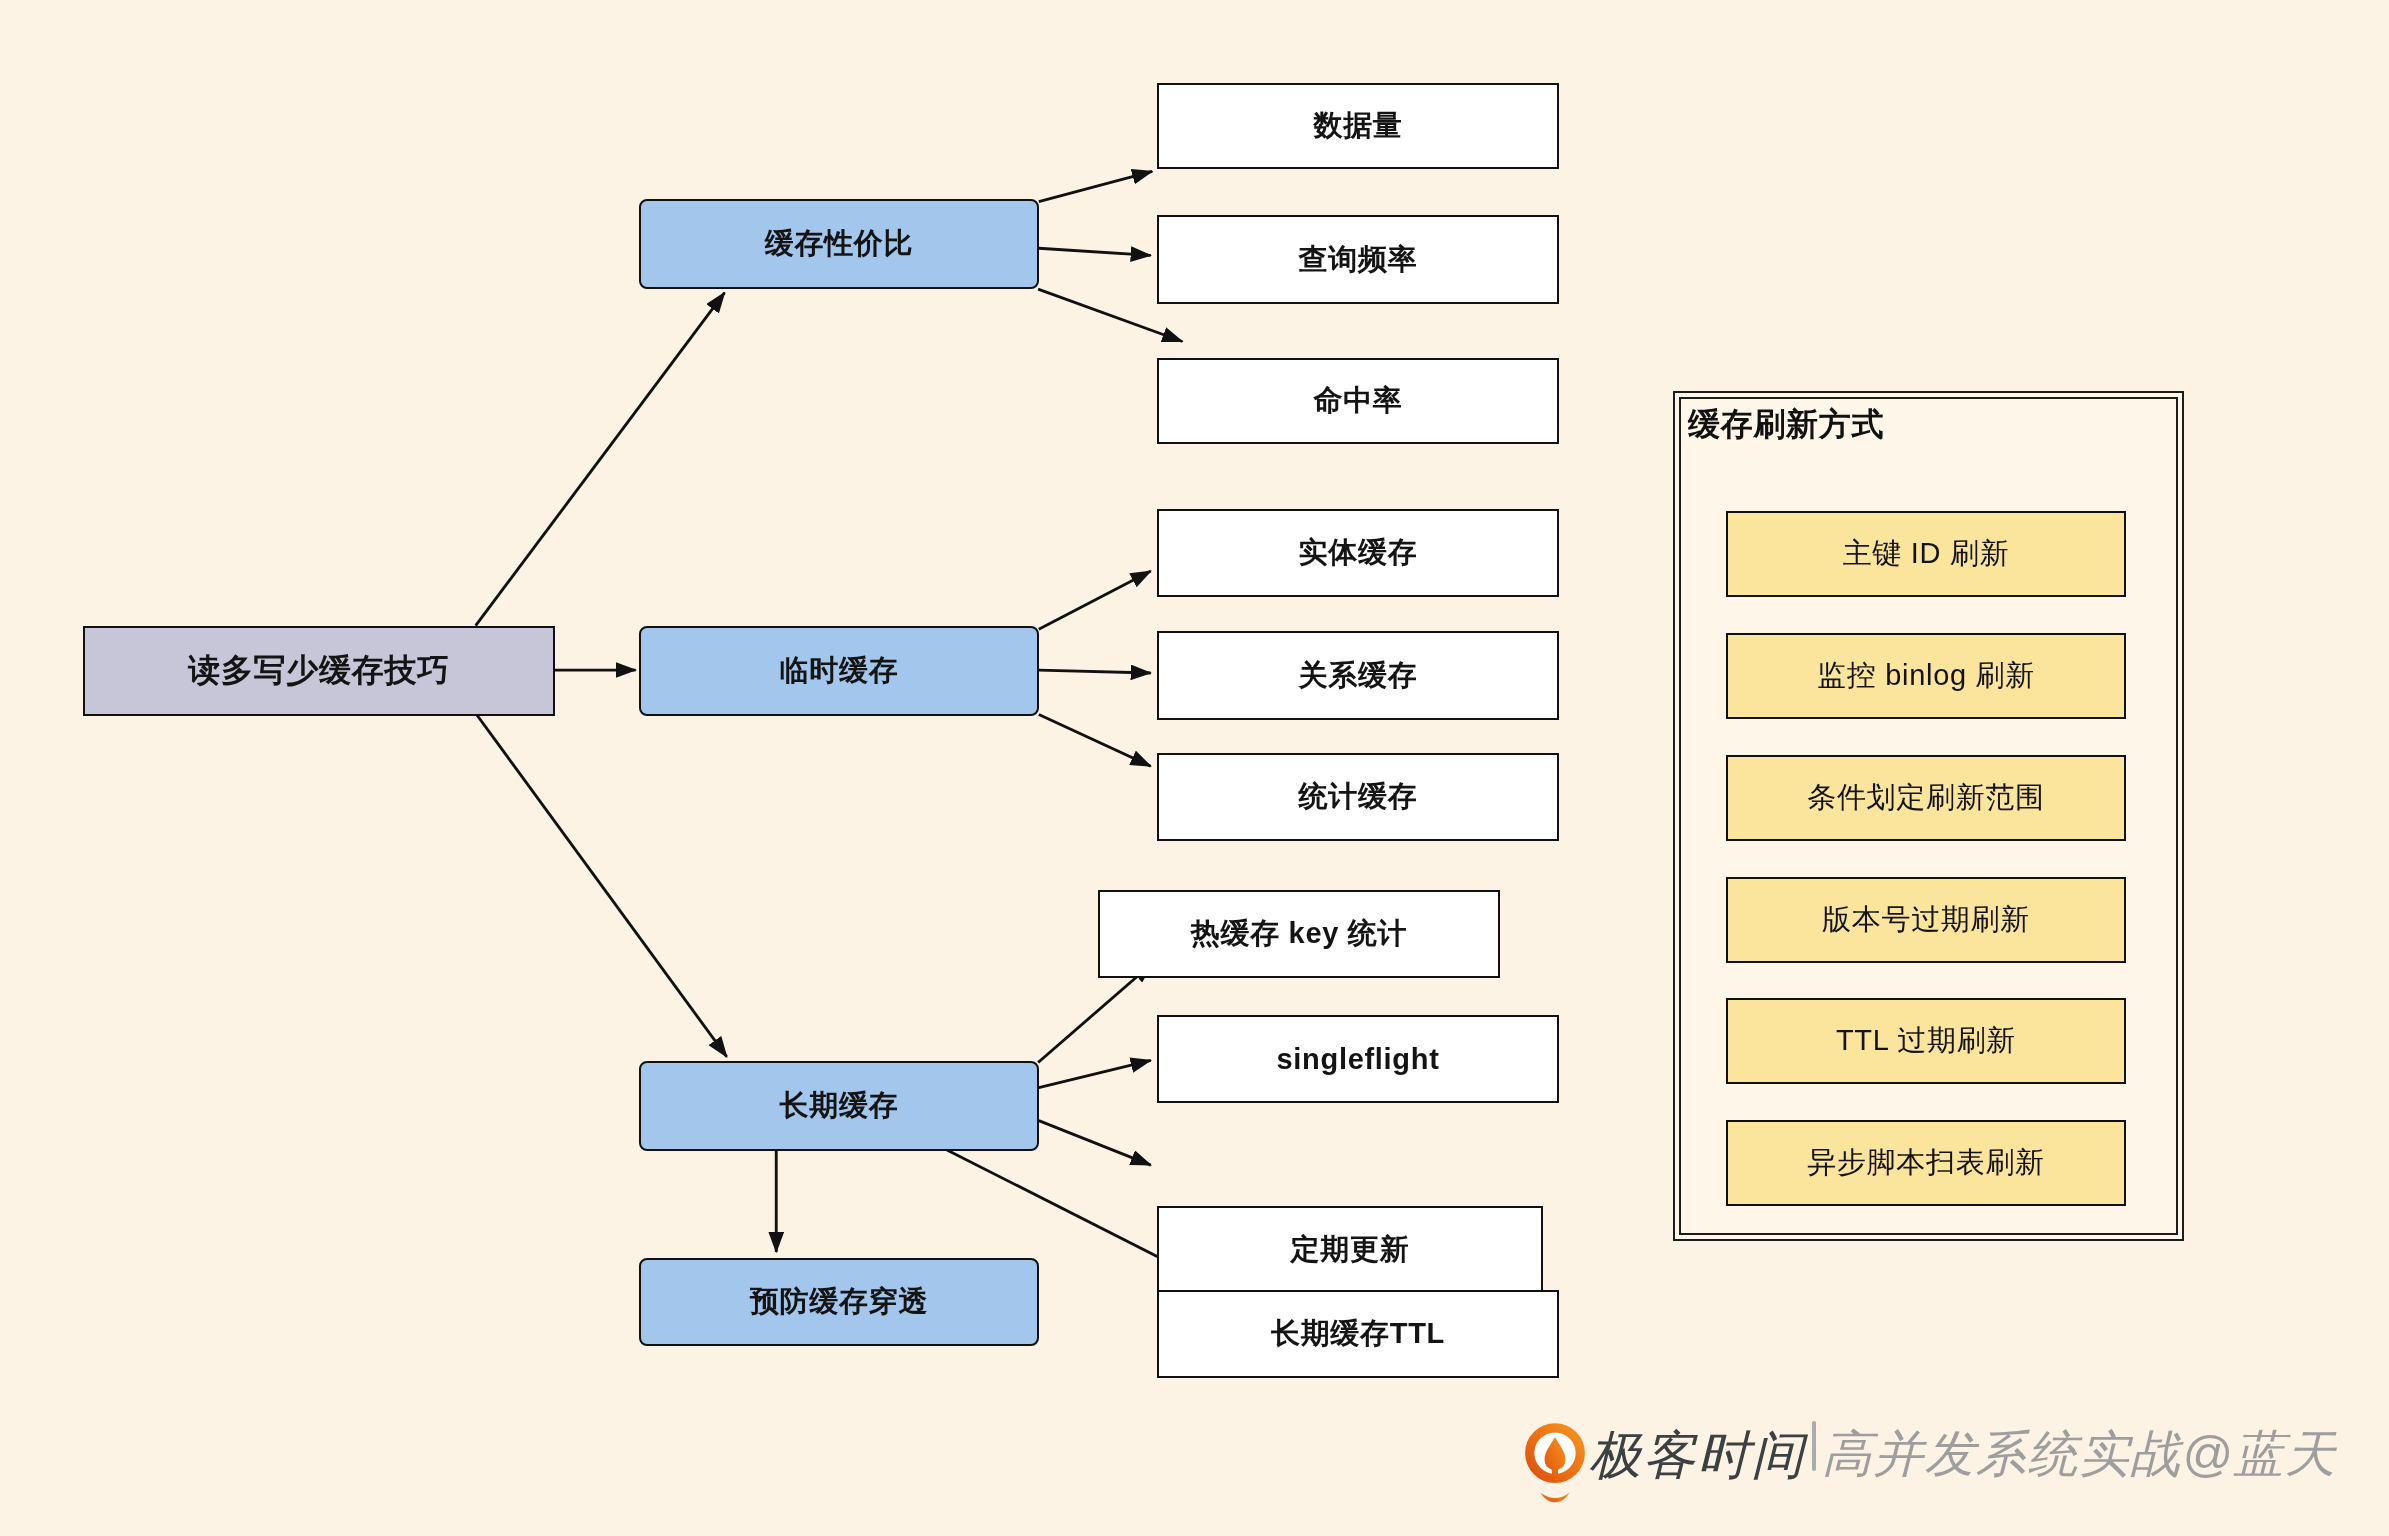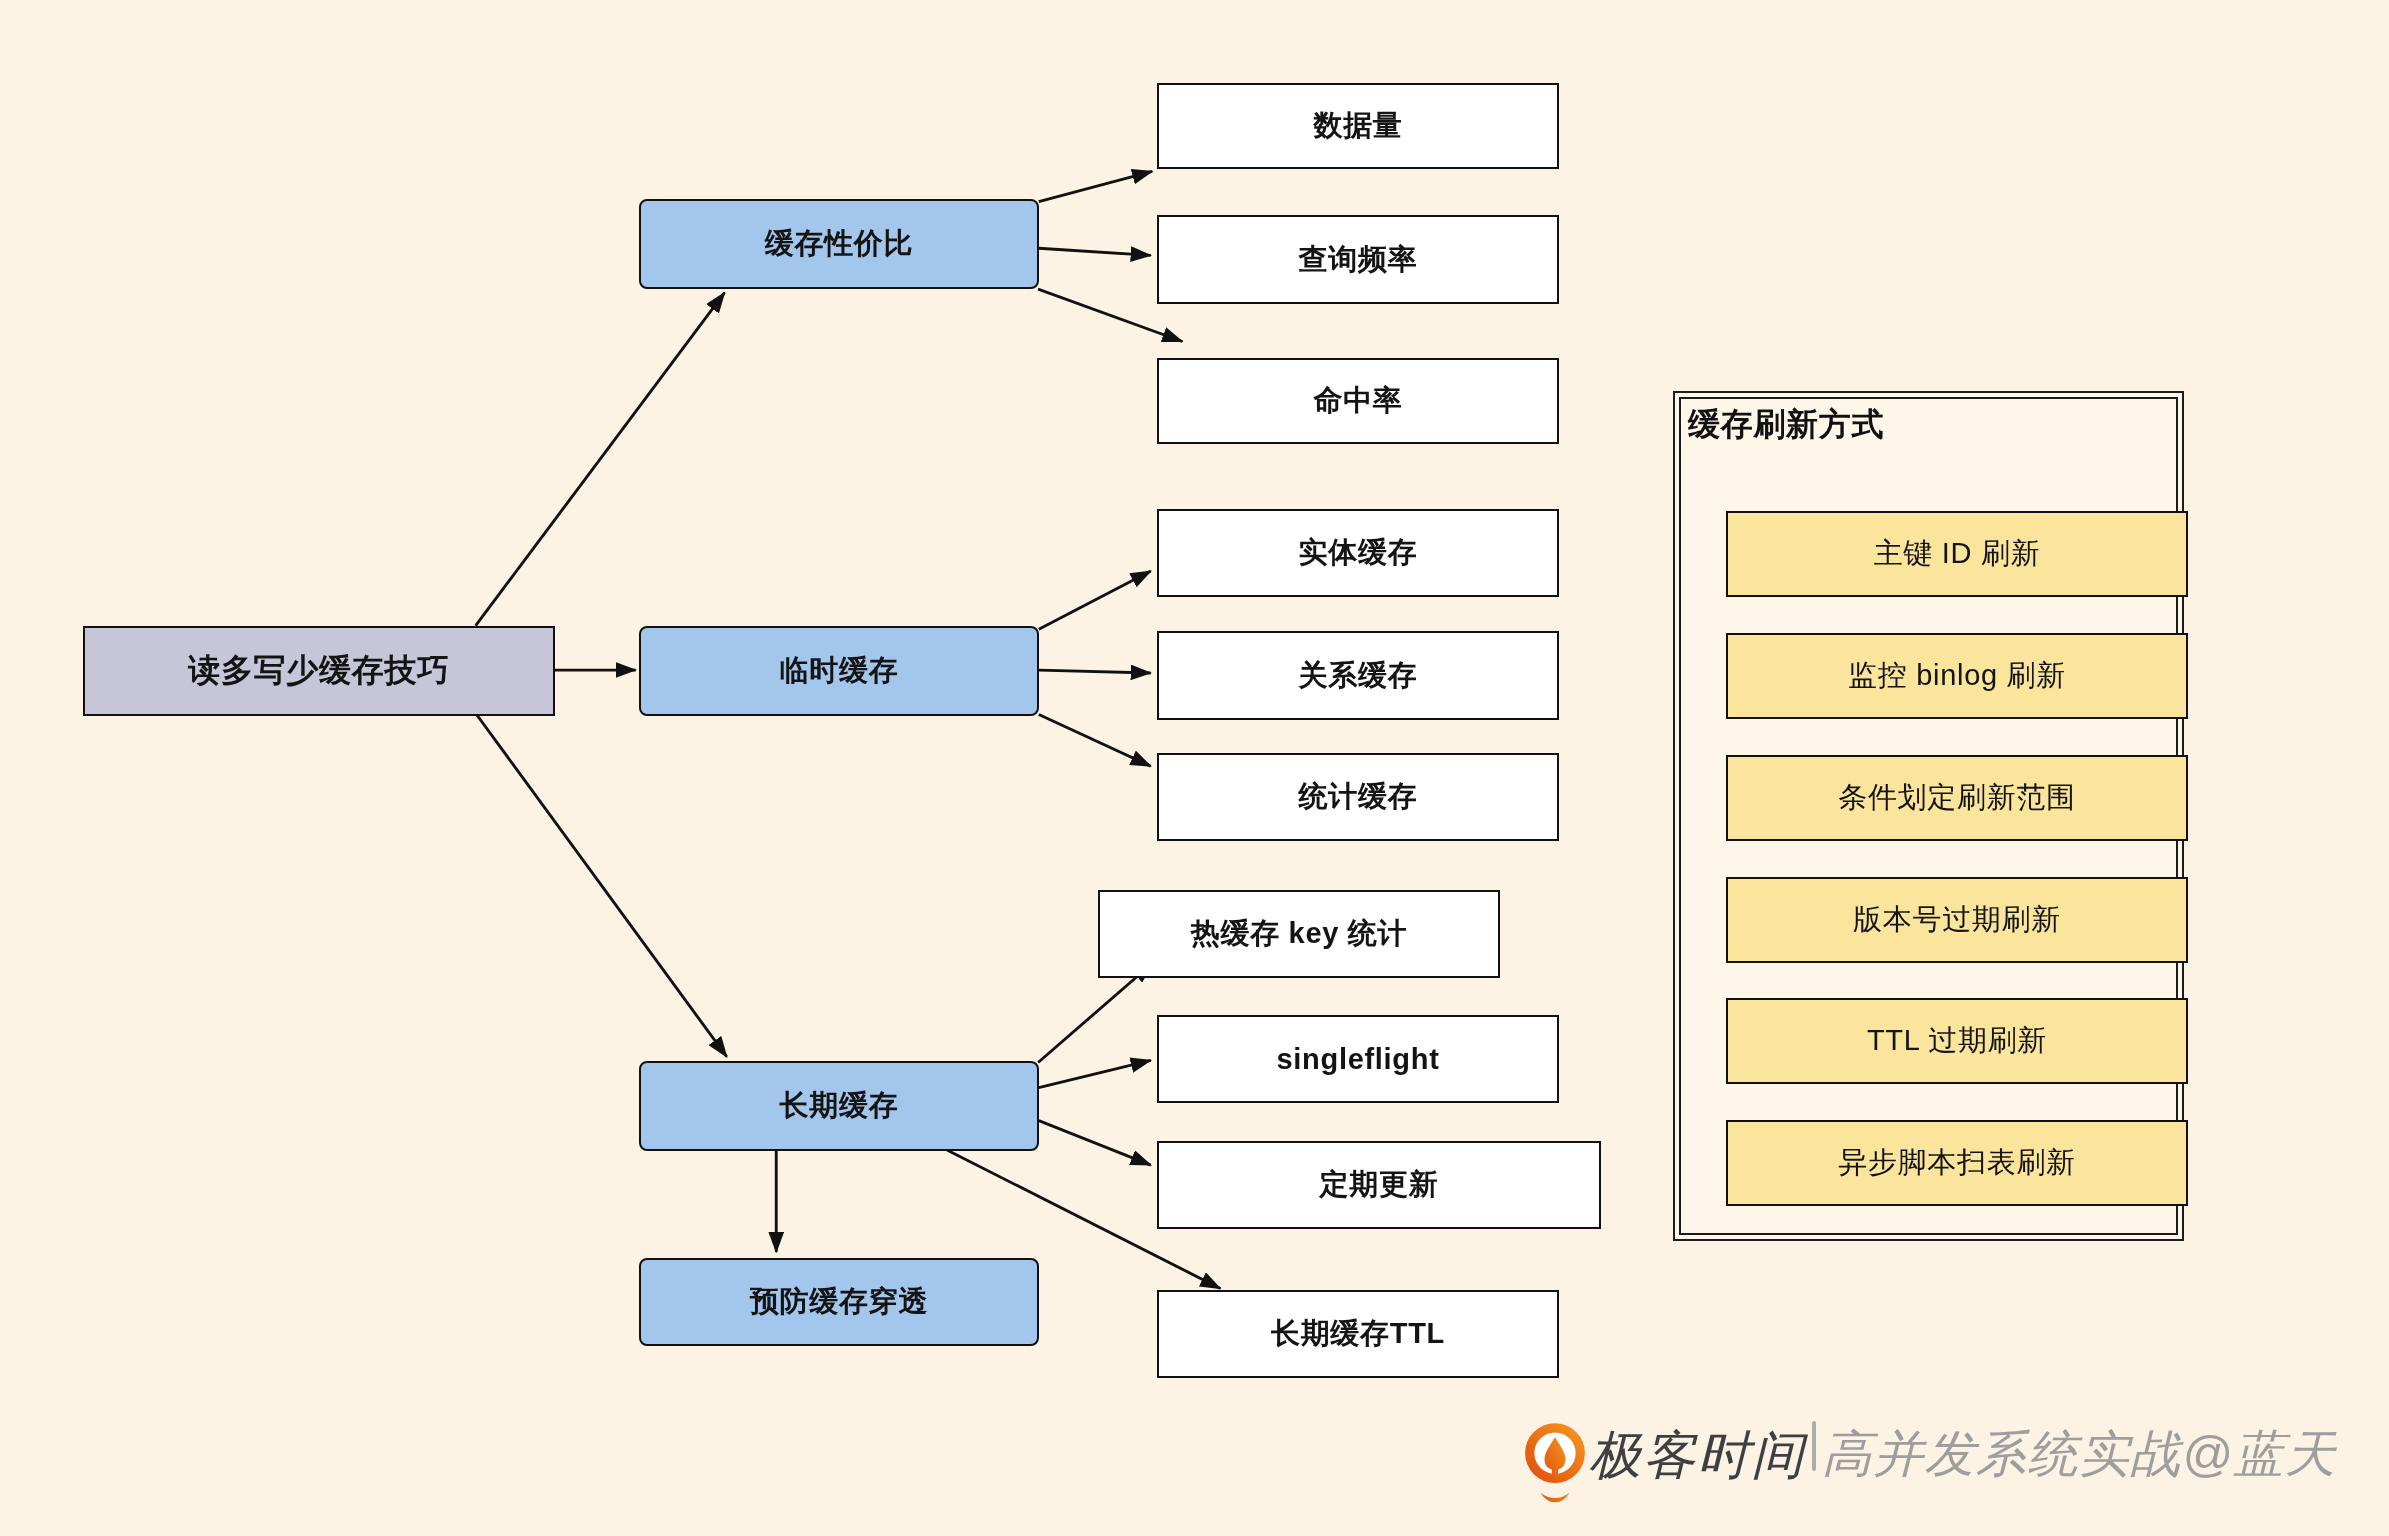--- a/index.html
+++ b/index.html
@@ -40,37 +40,37 @@
   .n-long{left:639px;top:1061px;width:400px;height:90px;}
   .n-prevent{left:639px;top:1258px;width:400px;height:88px;}
   .n-v1{left:1157px;top:83px;width:402px;height:86px;}
   .n-v2{left:1157px;top:215px;width:402px;height:89px;}
   .n-v3{left:1157px;top:358px;width:402px;height:86px;}
   .n-v4{left:1157px;top:509px;width:402px;height:88px;}
   .n-v5{left:1157px;top:631px;width:402px;height:89px;}
   .n-v6{left:1157px;top:753px;width:402px;height:88px;}
   .n-v7{left:1098px;top:890px;width:402px;height:88px;}
   .n-v8{left:1157px;top:1015px;width:402px;height:88px;}
-  .n-v9{left:1157px;top:1141px;width:444px;height:88px;}
+  .n-v9{left:1157px;top:1206px;width:386px;height:88px;}
   .n-v10{left:1157px;top:1290px;width:402px;height:88px;}
   
   .panel{
     position:absolute;left:1673px;top:391px;width:511px;height:850px;
     box-sizing:border-box;border:2.2px solid #1c1c1c;background:var(--panel-bg);
   }
   .panel-inner{
     position:absolute;left:4.3px;top:4.3px;right:4.3px;bottom:4.3px;
     border:2.9px solid #1c1c1c;
   }
   .panel-title{
     position:absolute;left:13px;top:10px;
     font-size:32px;font-weight:700;color:#111;letter-spacing:0.7px;
   }
   .panel-item{
-    position:absolute;left:51px;width:462px;height:86px;
+    position:absolute;left:51px;width:400px;height:86px;
     box-sizing:border-box;border:2.9px solid var(--stroke);
     background:var(--panel-item-fill);
     display:flex;align-items:center;justify-content:center;
     font-size:29px;color:#141414;letter-spacing:0.7px;white-space:nowrap;
   }
   .pi-0{top:118px;} .pi-1{top:240px;} .pi-2{top:362px;}
   .pi-3{top:484px;} .pi-4{top:605px;} .pi-5{top:727px;}
   
   .footer{
     position:absolute;left:1524px;top:1421px;height:93px;

